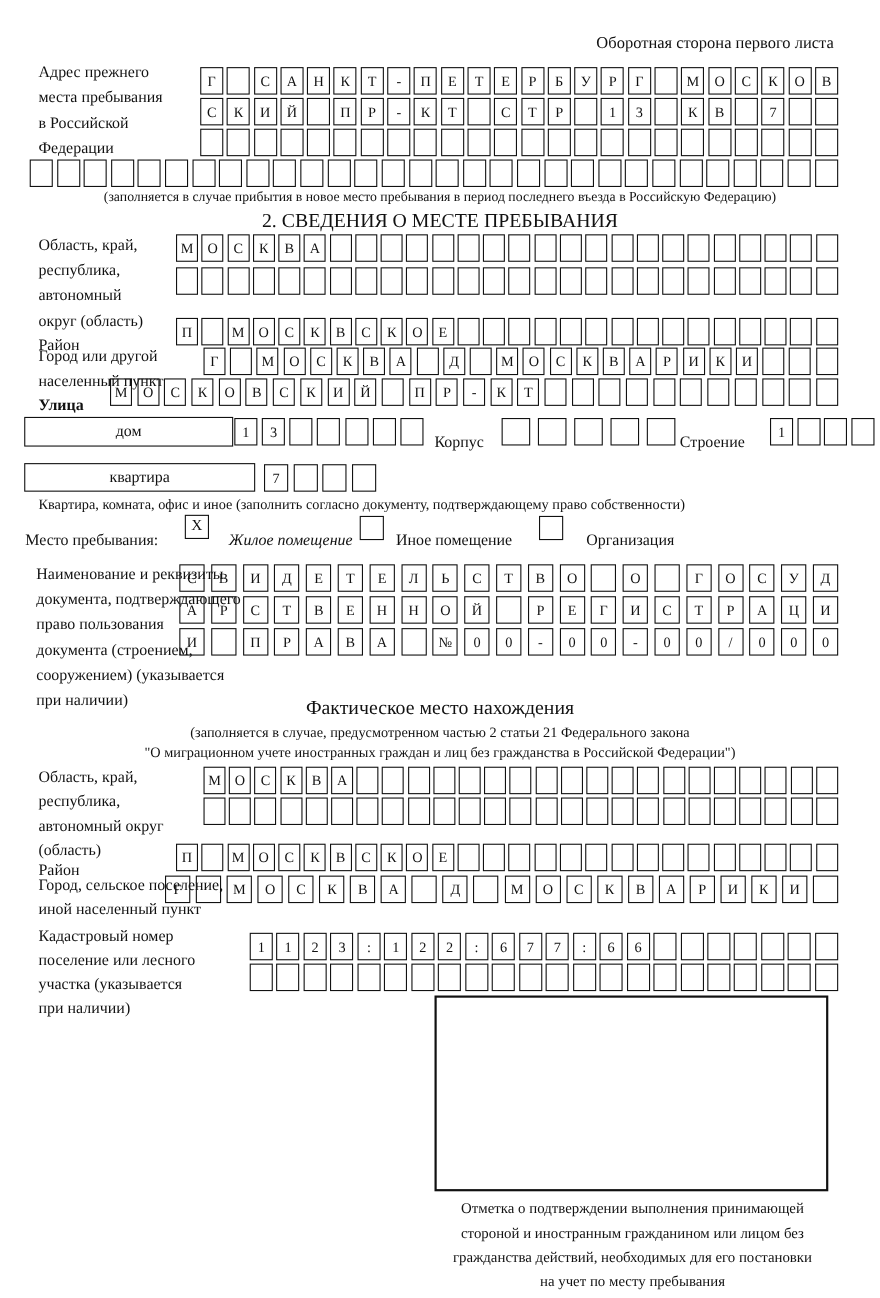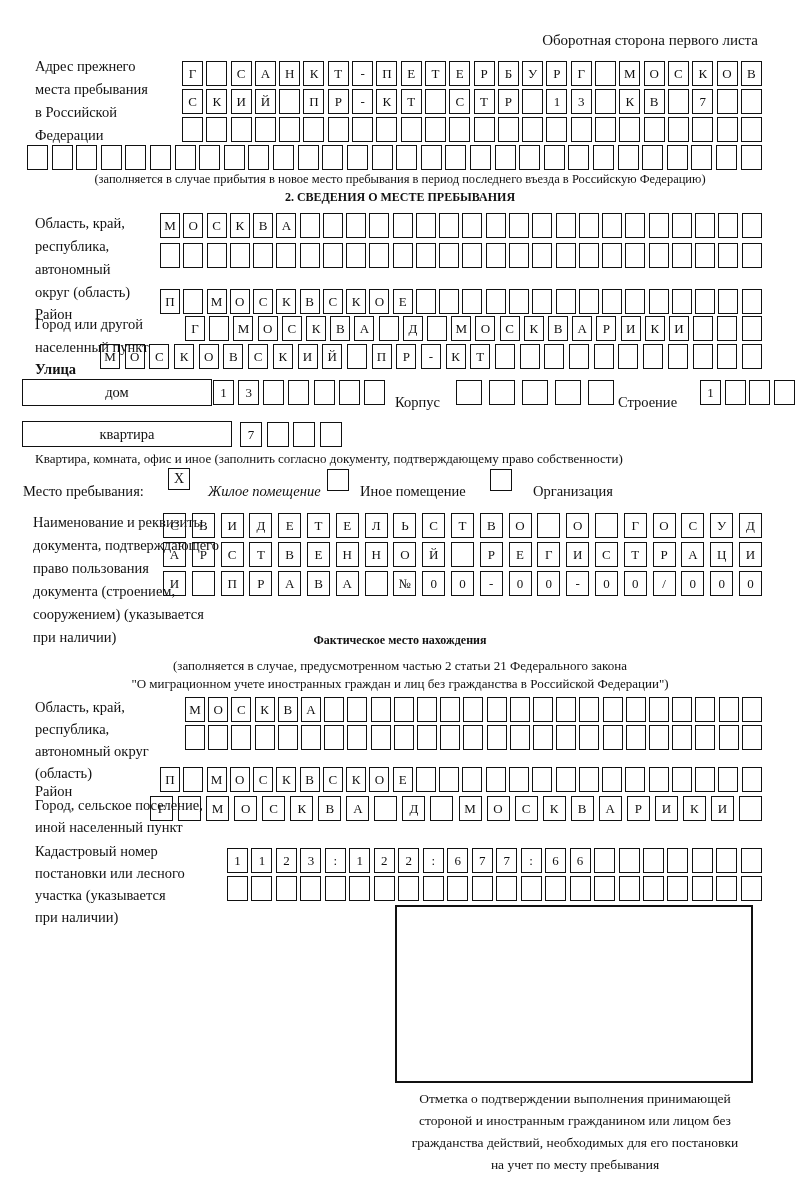--- a/index.html
+++ b/index.html
@@ -7,21 +7,21 @@
         font-family:"Liberation Serif","DejaVu Serif",serif;color:#111;overflow:hidden;}
   .abs{position:absolute;}
   .lbl{font-size:14.5px;white-space:nowrap;margin-top:12px;}
   .lblblock div{line-height:23px;font-size:14.5px;white-space:nowrap;}
   .lblblock.lh22 div{line-height:22px;}
   .cellrow{position:absolute;display:flex;justify-content:space-between;}
   .cell{box-sizing:border-box;border:1.5px solid #111;width:var(--cw,21px);height:var(--ch,25px);
         display:flex;align-items:center;justify-content:center;
         font-size:13px;font-family:"Liberation Serif","DejaVu Serif",serif;}
   .note{font-size:12.5px;text-align:center;white-space:nowrap;}
-  .title{font-size:12px;font-weight:bold;text-align:center;white-space:nowrap;}
+  .title{font-size:18px;font-weight:normal;text-align:center;white-space:nowrap;}
   .fieldbox{box-sizing:border-box;border:1.5px solid #111;display:flex;align-items:center;justify-content:center;
             font-size:14.5px;}
   .chk{box-sizing:border-box;border:1.5px solid #111;width:22px;height:22px;display:flex;
        align-items:center;justify-content:center;font-size:14px;}
   .stampbox{box-sizing:border-box;border:2px solid #111;background:#fff;}
   .capblock div{line-height:22px;font-size:13.5px;text-align:center;}
 </style>
 </head>
 <body>
 
@@ -544,21 +544,21 @@
       <div class="cell">А</div>
       <div class="cell">Р</div>
       <div class="cell">И</div>
       <div class="cell">К</div>
       <div class="cell">И</div>
       <div class="cell"></div>
     </div>
 
   <div class="abs lblblock lh22" style="left:35px;top:840px;">
     <div>Кадастровый номер</div>
-    <div>постановки или лесного</div>
+    <div>поселение или лесного</div>
     <div>участка (указывается</div>
     <div>при наличии)</div>
   </div>
   <div class="cellrow" style="left:227px;top:848px;width:535px;--cw:21px;">
       <div class="cell">1</div>
       <div class="cell">1</div>
       <div class="cell">2</div>
       <div class="cell">3</div>
       <div class="cell">:</div>
       <div class="cell">1</div>

